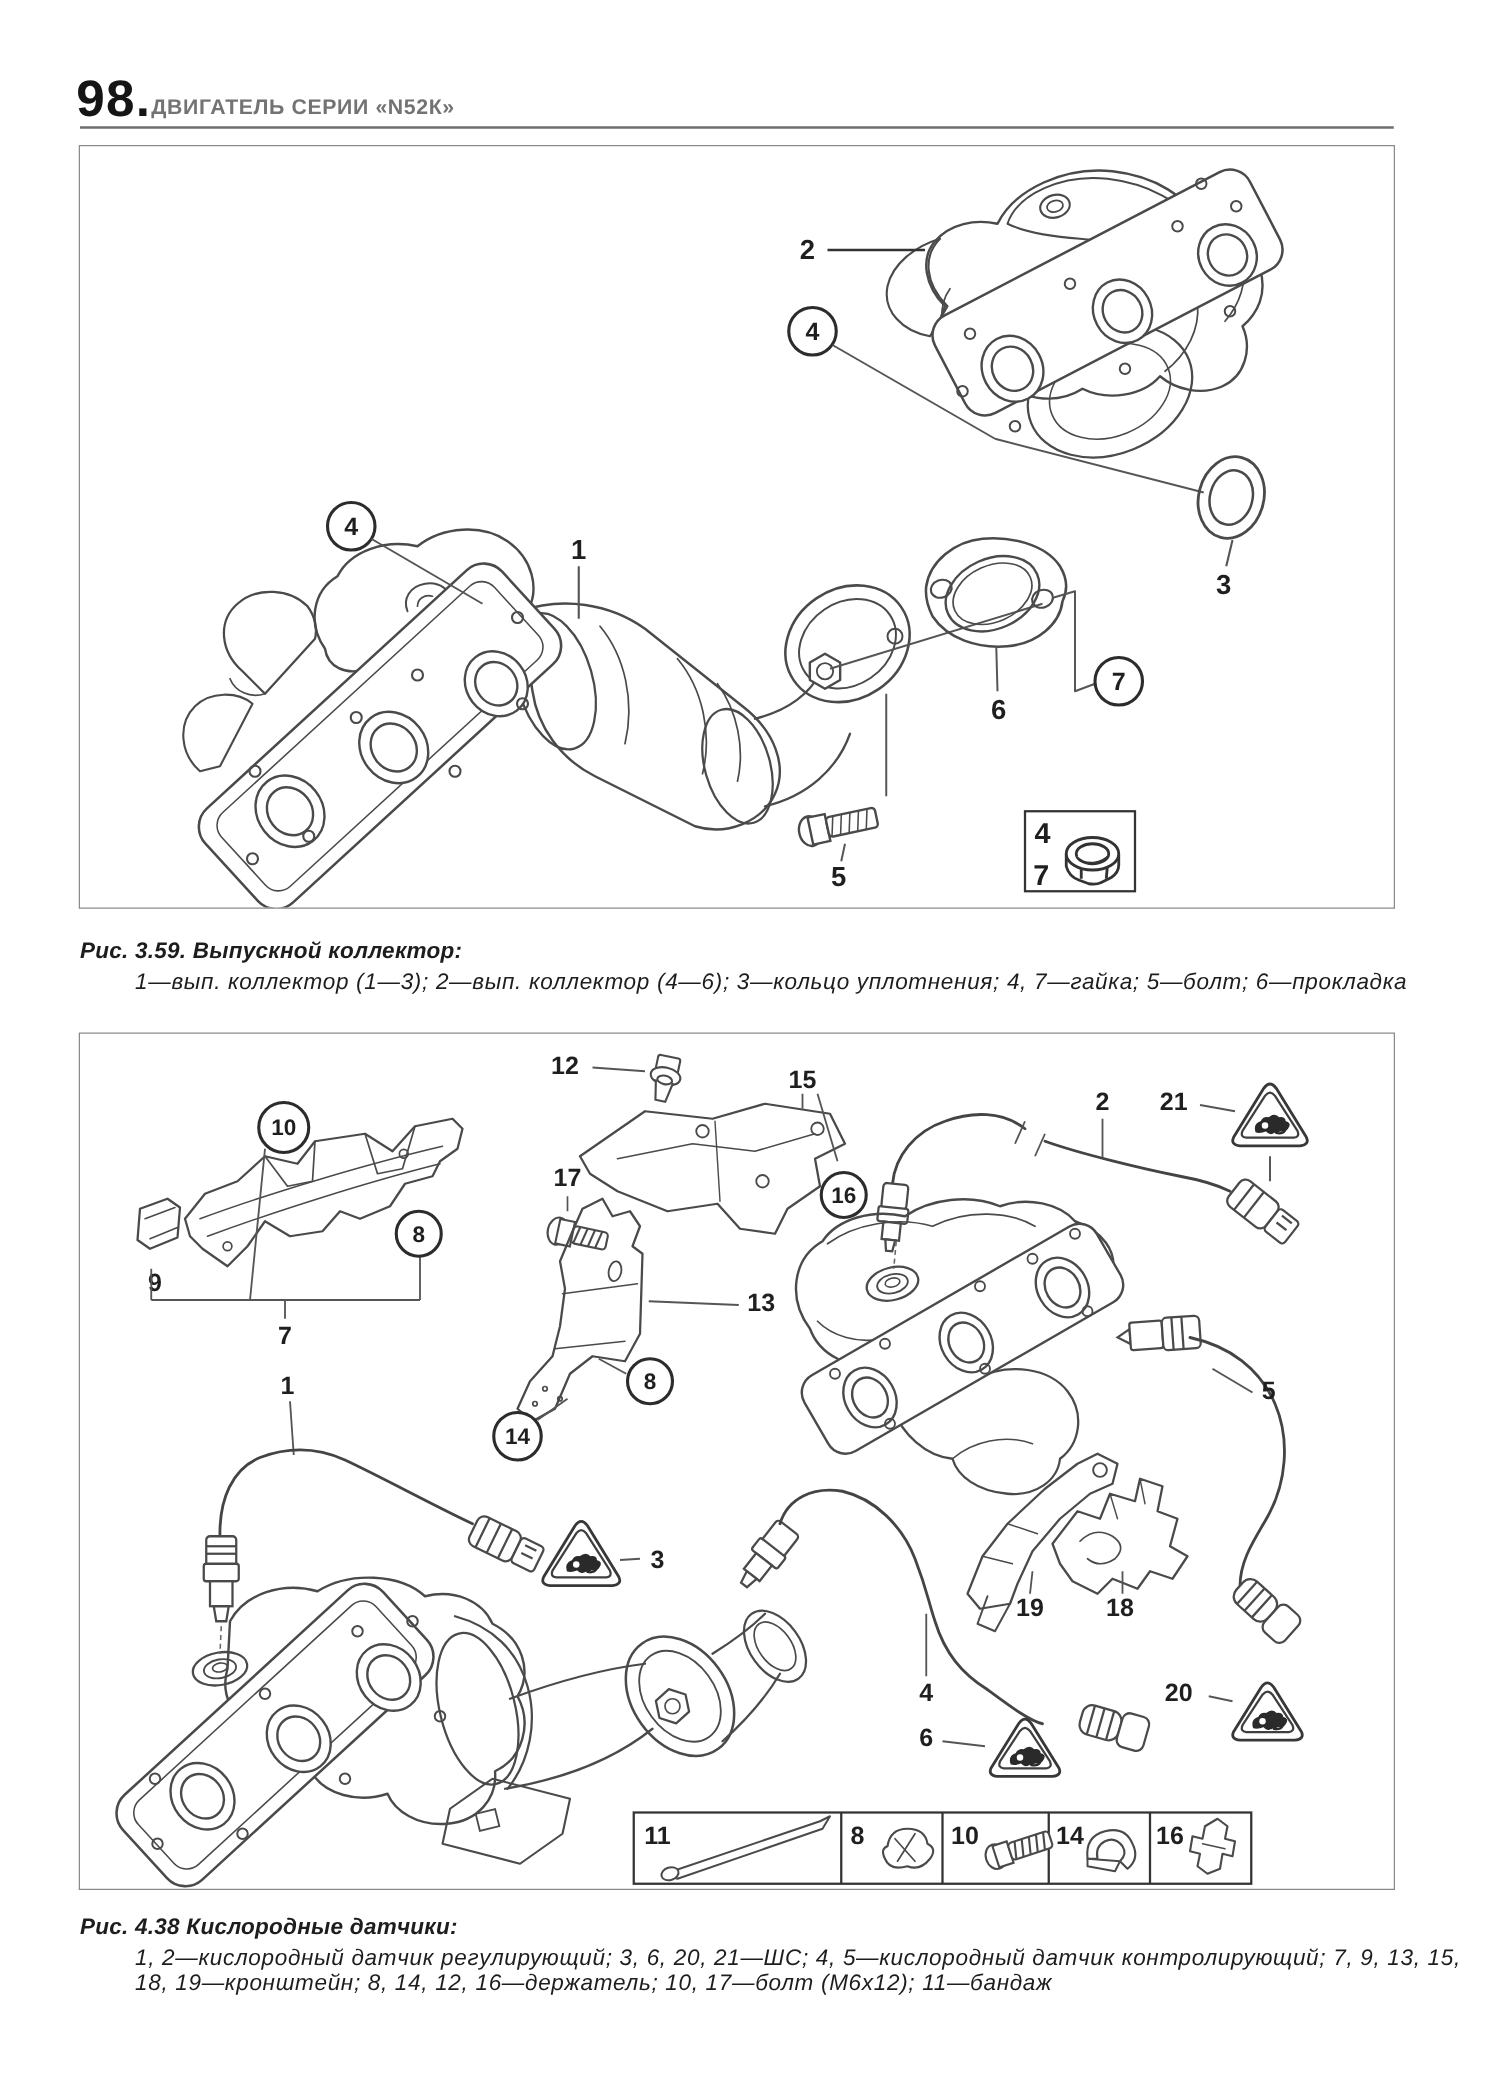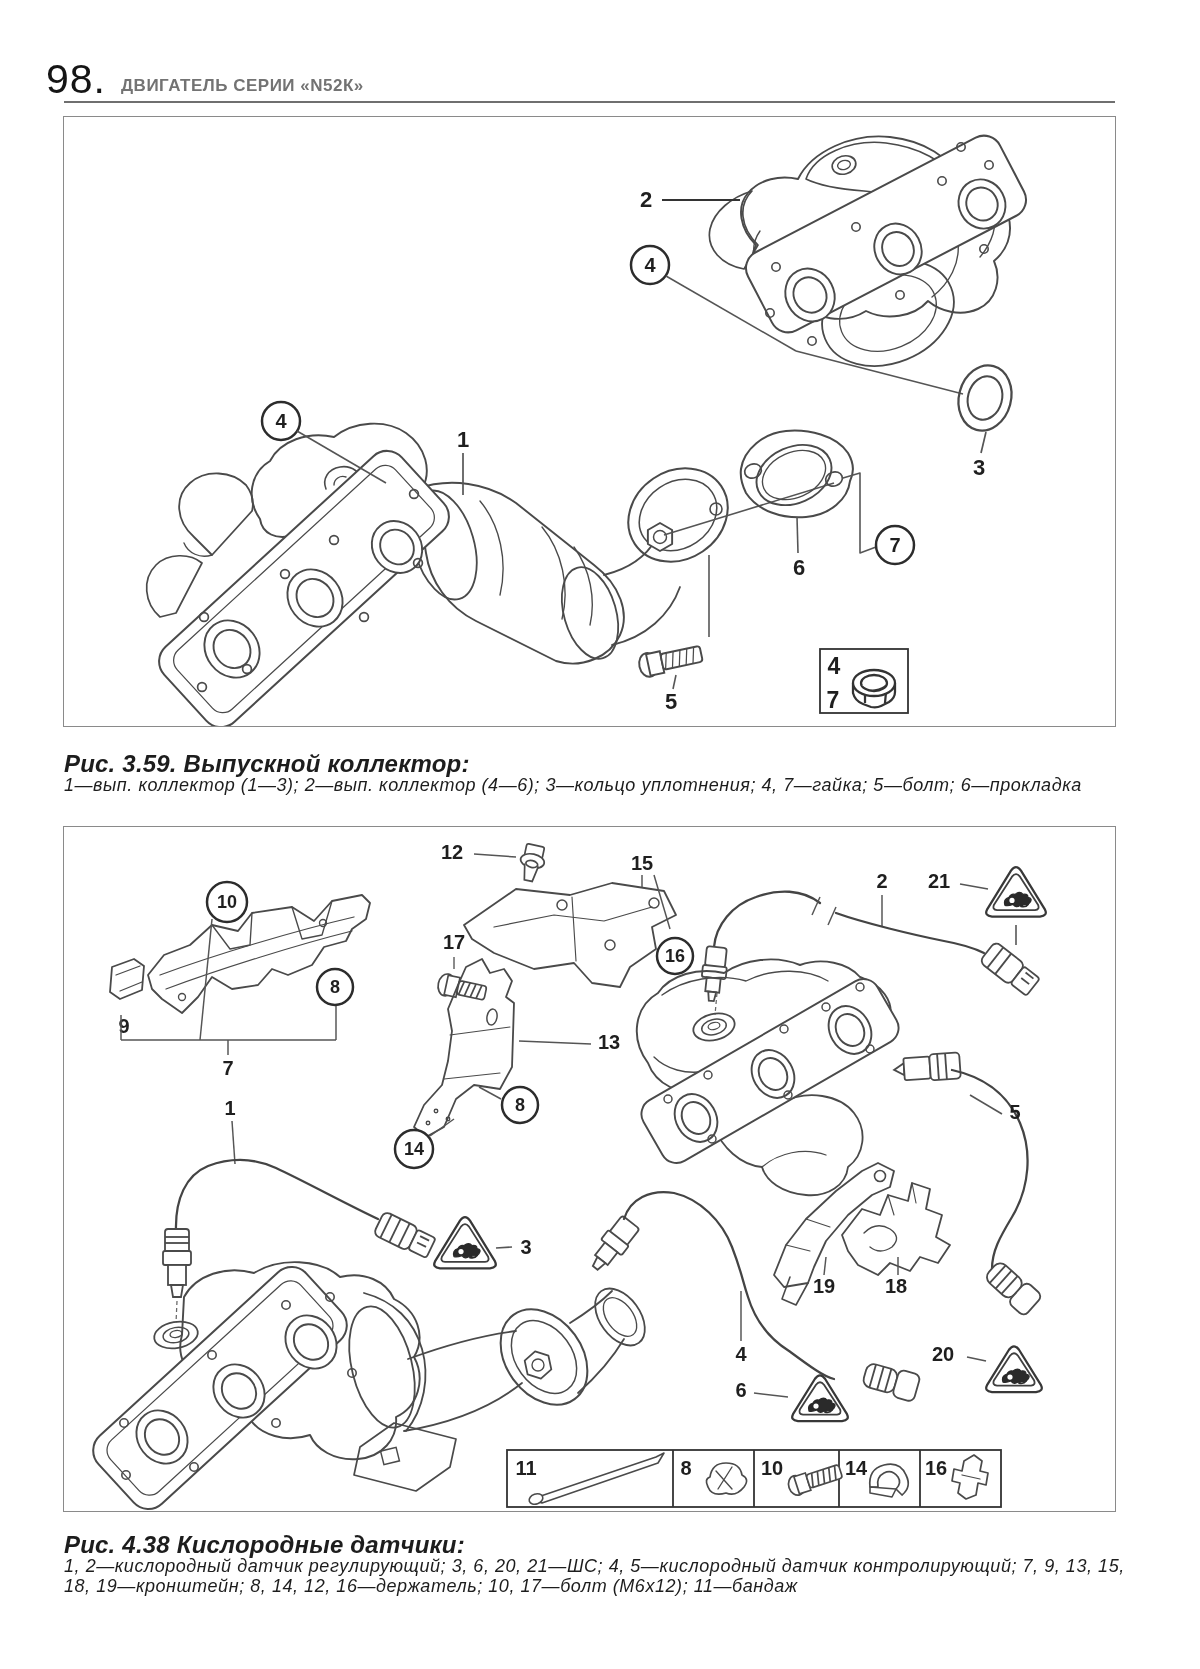--- a/index.html
+++ b/index.html
@@ -1,25 +1,25 @@
 <!DOCTYPE html>
 <html><head>
 <meta charset="utf-8">
 <style>
   html,body{margin:0;padding:0;background:#ffffff;}
   body{width:1200px;height:1669px;position:relative;font-family:"Liberation Sans",sans-serif;color:#1b1b1b;}
-  .hdrnum{position:absolute;left:46px;top:56px;font-size:41px;font-weight:normal;letter-spacing:1px;color:#151515;text-align:center;}
+  .hdrnum{position:absolute;left:61px;top:56px;font-size:41px;font-weight:bold;letter-spacing:1px;color:#151515;text-align:center;}
   .hdrtxt{position:absolute;left:121px;top:76px;font-size:17px;font-weight:bold;letter-spacing:0.5px;color:#737373;}
   .hdrline{position:absolute;left:64px;top:101px;width:1051px;height:1.6px;background:#6f6f6f;}
   .figbox{position:absolute;border:1.4px solid #8a8a8a;background:#fff;}
   #fig1{left:63px;top:116px;width:1051px;height:609px;}
   #fig2{left:63px;top:826px;width:1051px;height:684px;}
   .cap{position:absolute;left:64px;font-style:italic;color:#1d1d1d;}
-  .capb{font-weight:bold;font-size:24px;letter-spacing:0.2px;}
-  .capt{font-size:18px;letter-spacing:0.55px;line-height:20px;}
+  .capb{font-weight:bold;font-size:18px;letter-spacing:0.2px;}
+  .capt{font-size:18px;letter-spacing:0.55px;line-height:20px;margin-left:44px;}
   svg{display:block;}
   svg text{font-family:"Liberation Sans",sans-serif;}
 </style>
 </head>
 <body>
 <div class="hdrnum">98.</div>
 <div class="hdrtxt">ДВИГАТЕЛЬ СЕРИИ «N52К»</div>
 <div class="hdrline"></div>
 
 <div class="figbox" id="fig1">

